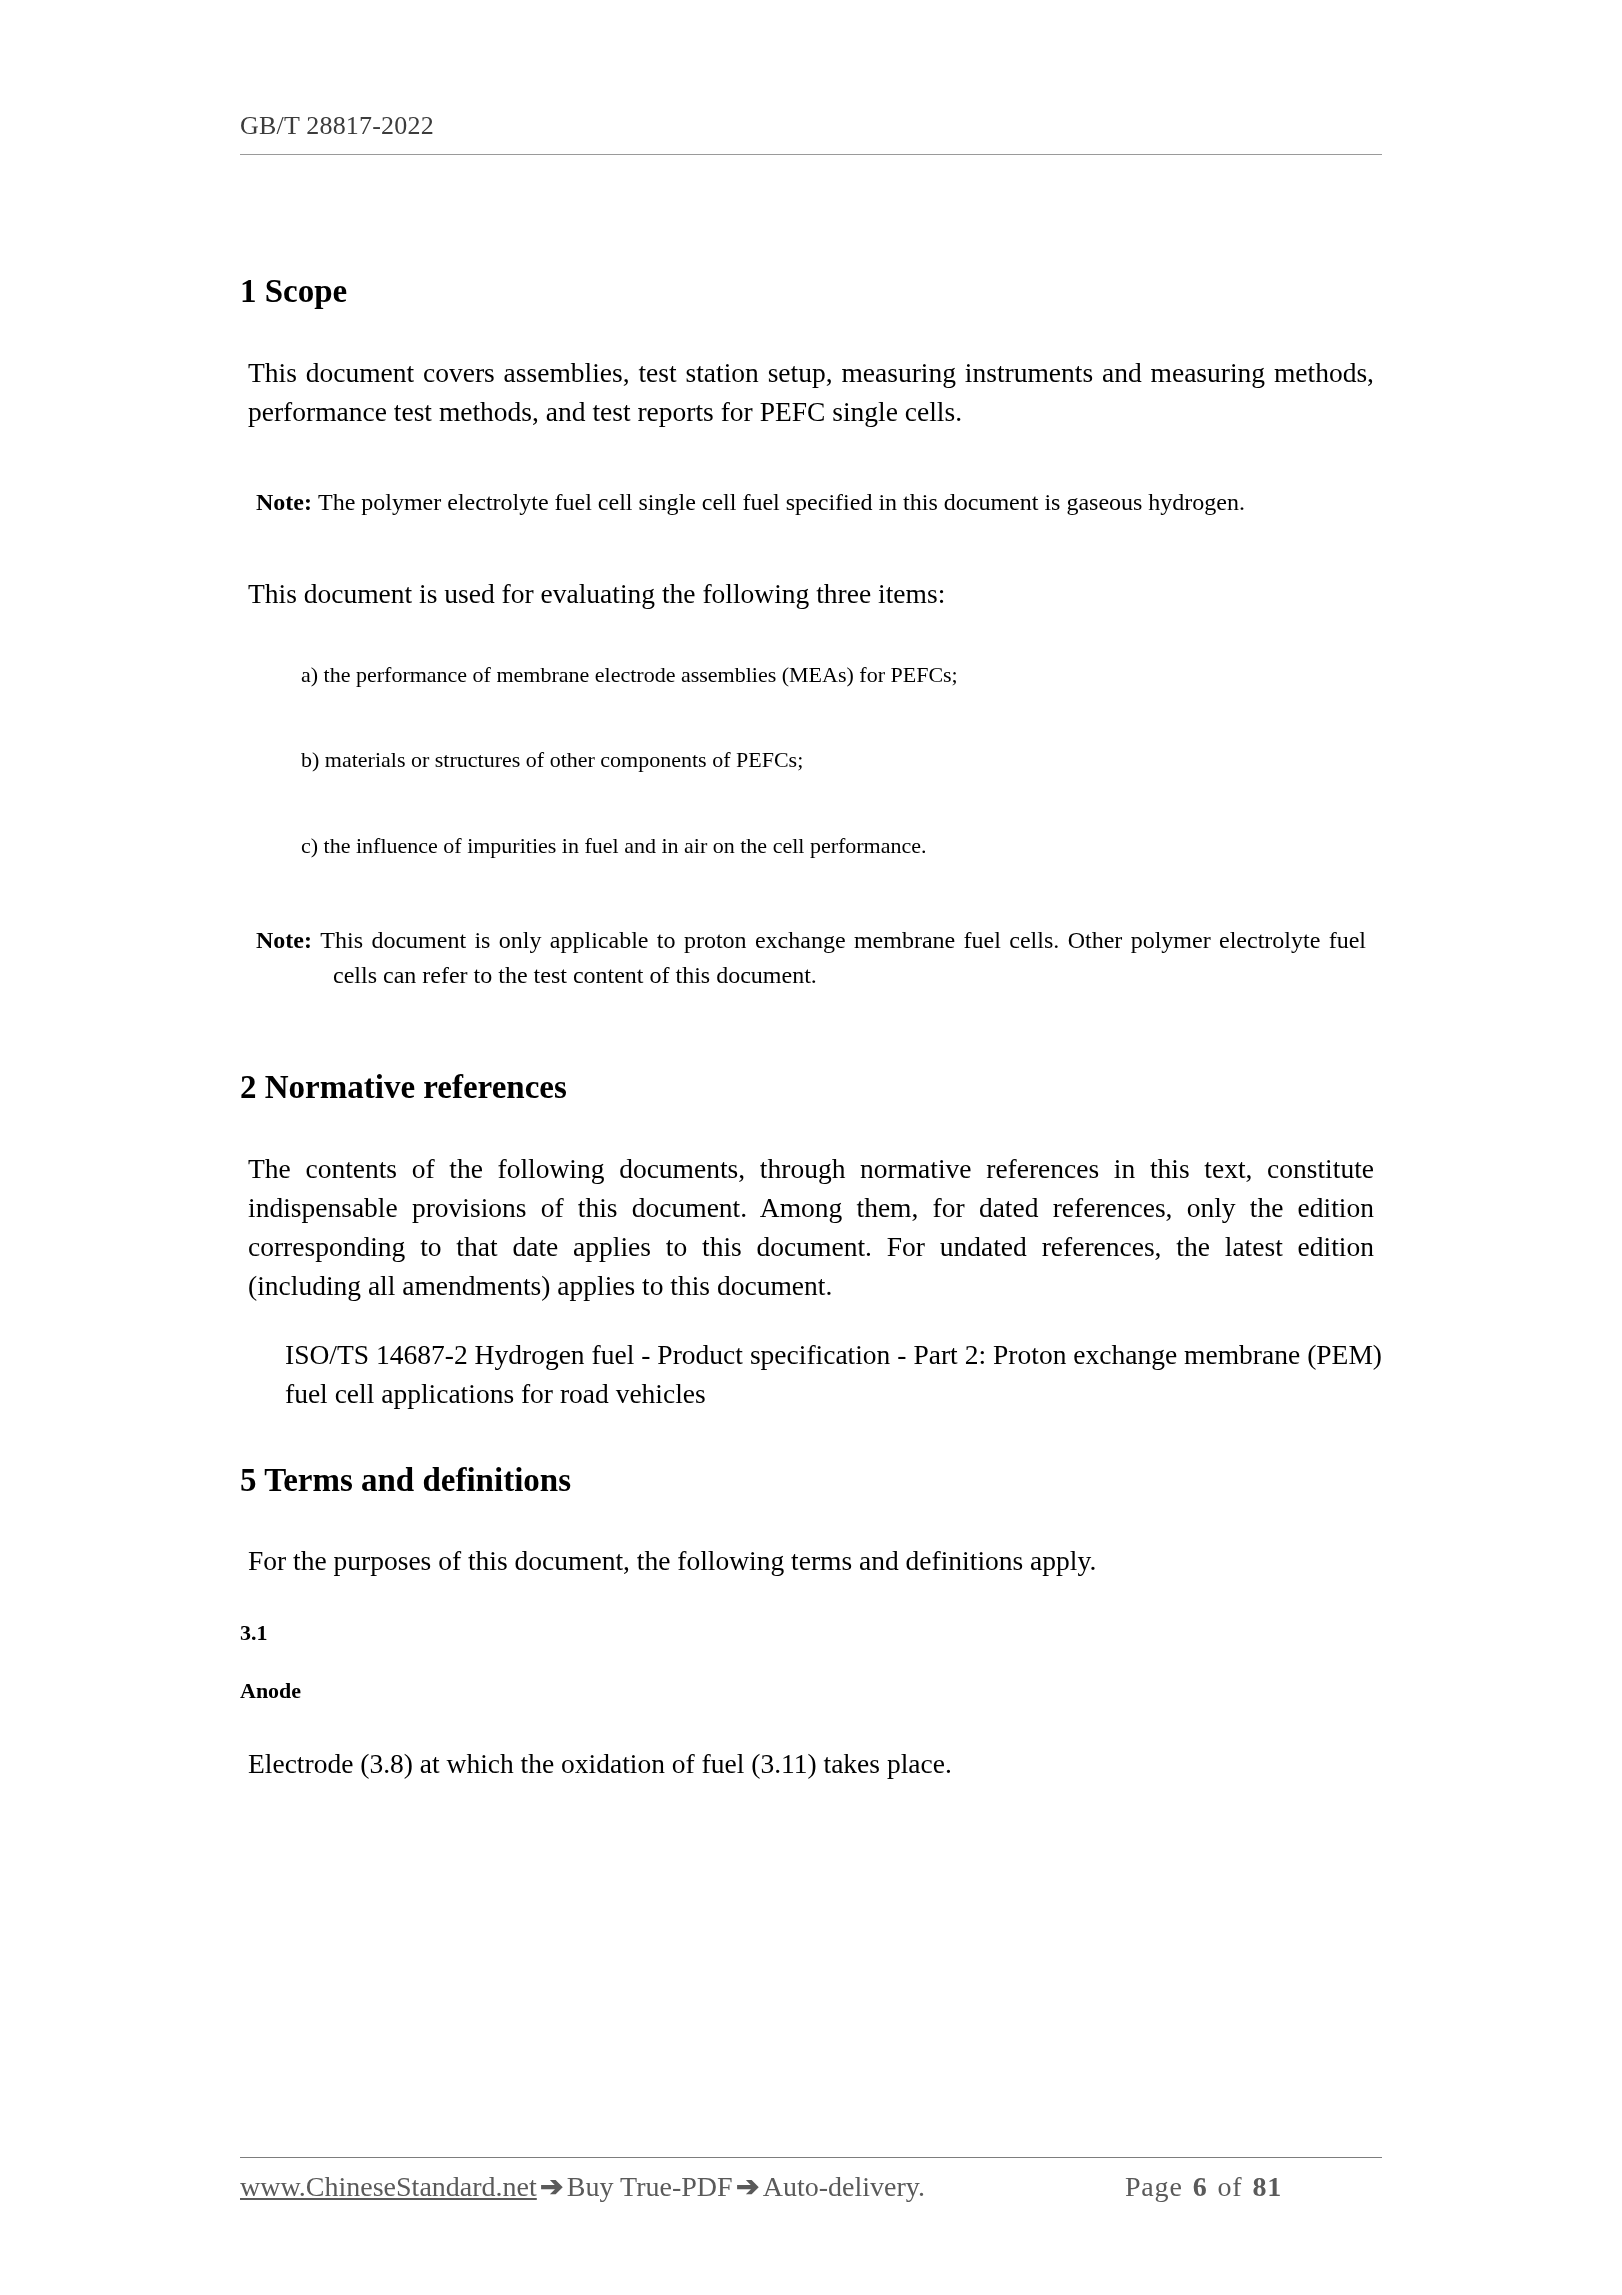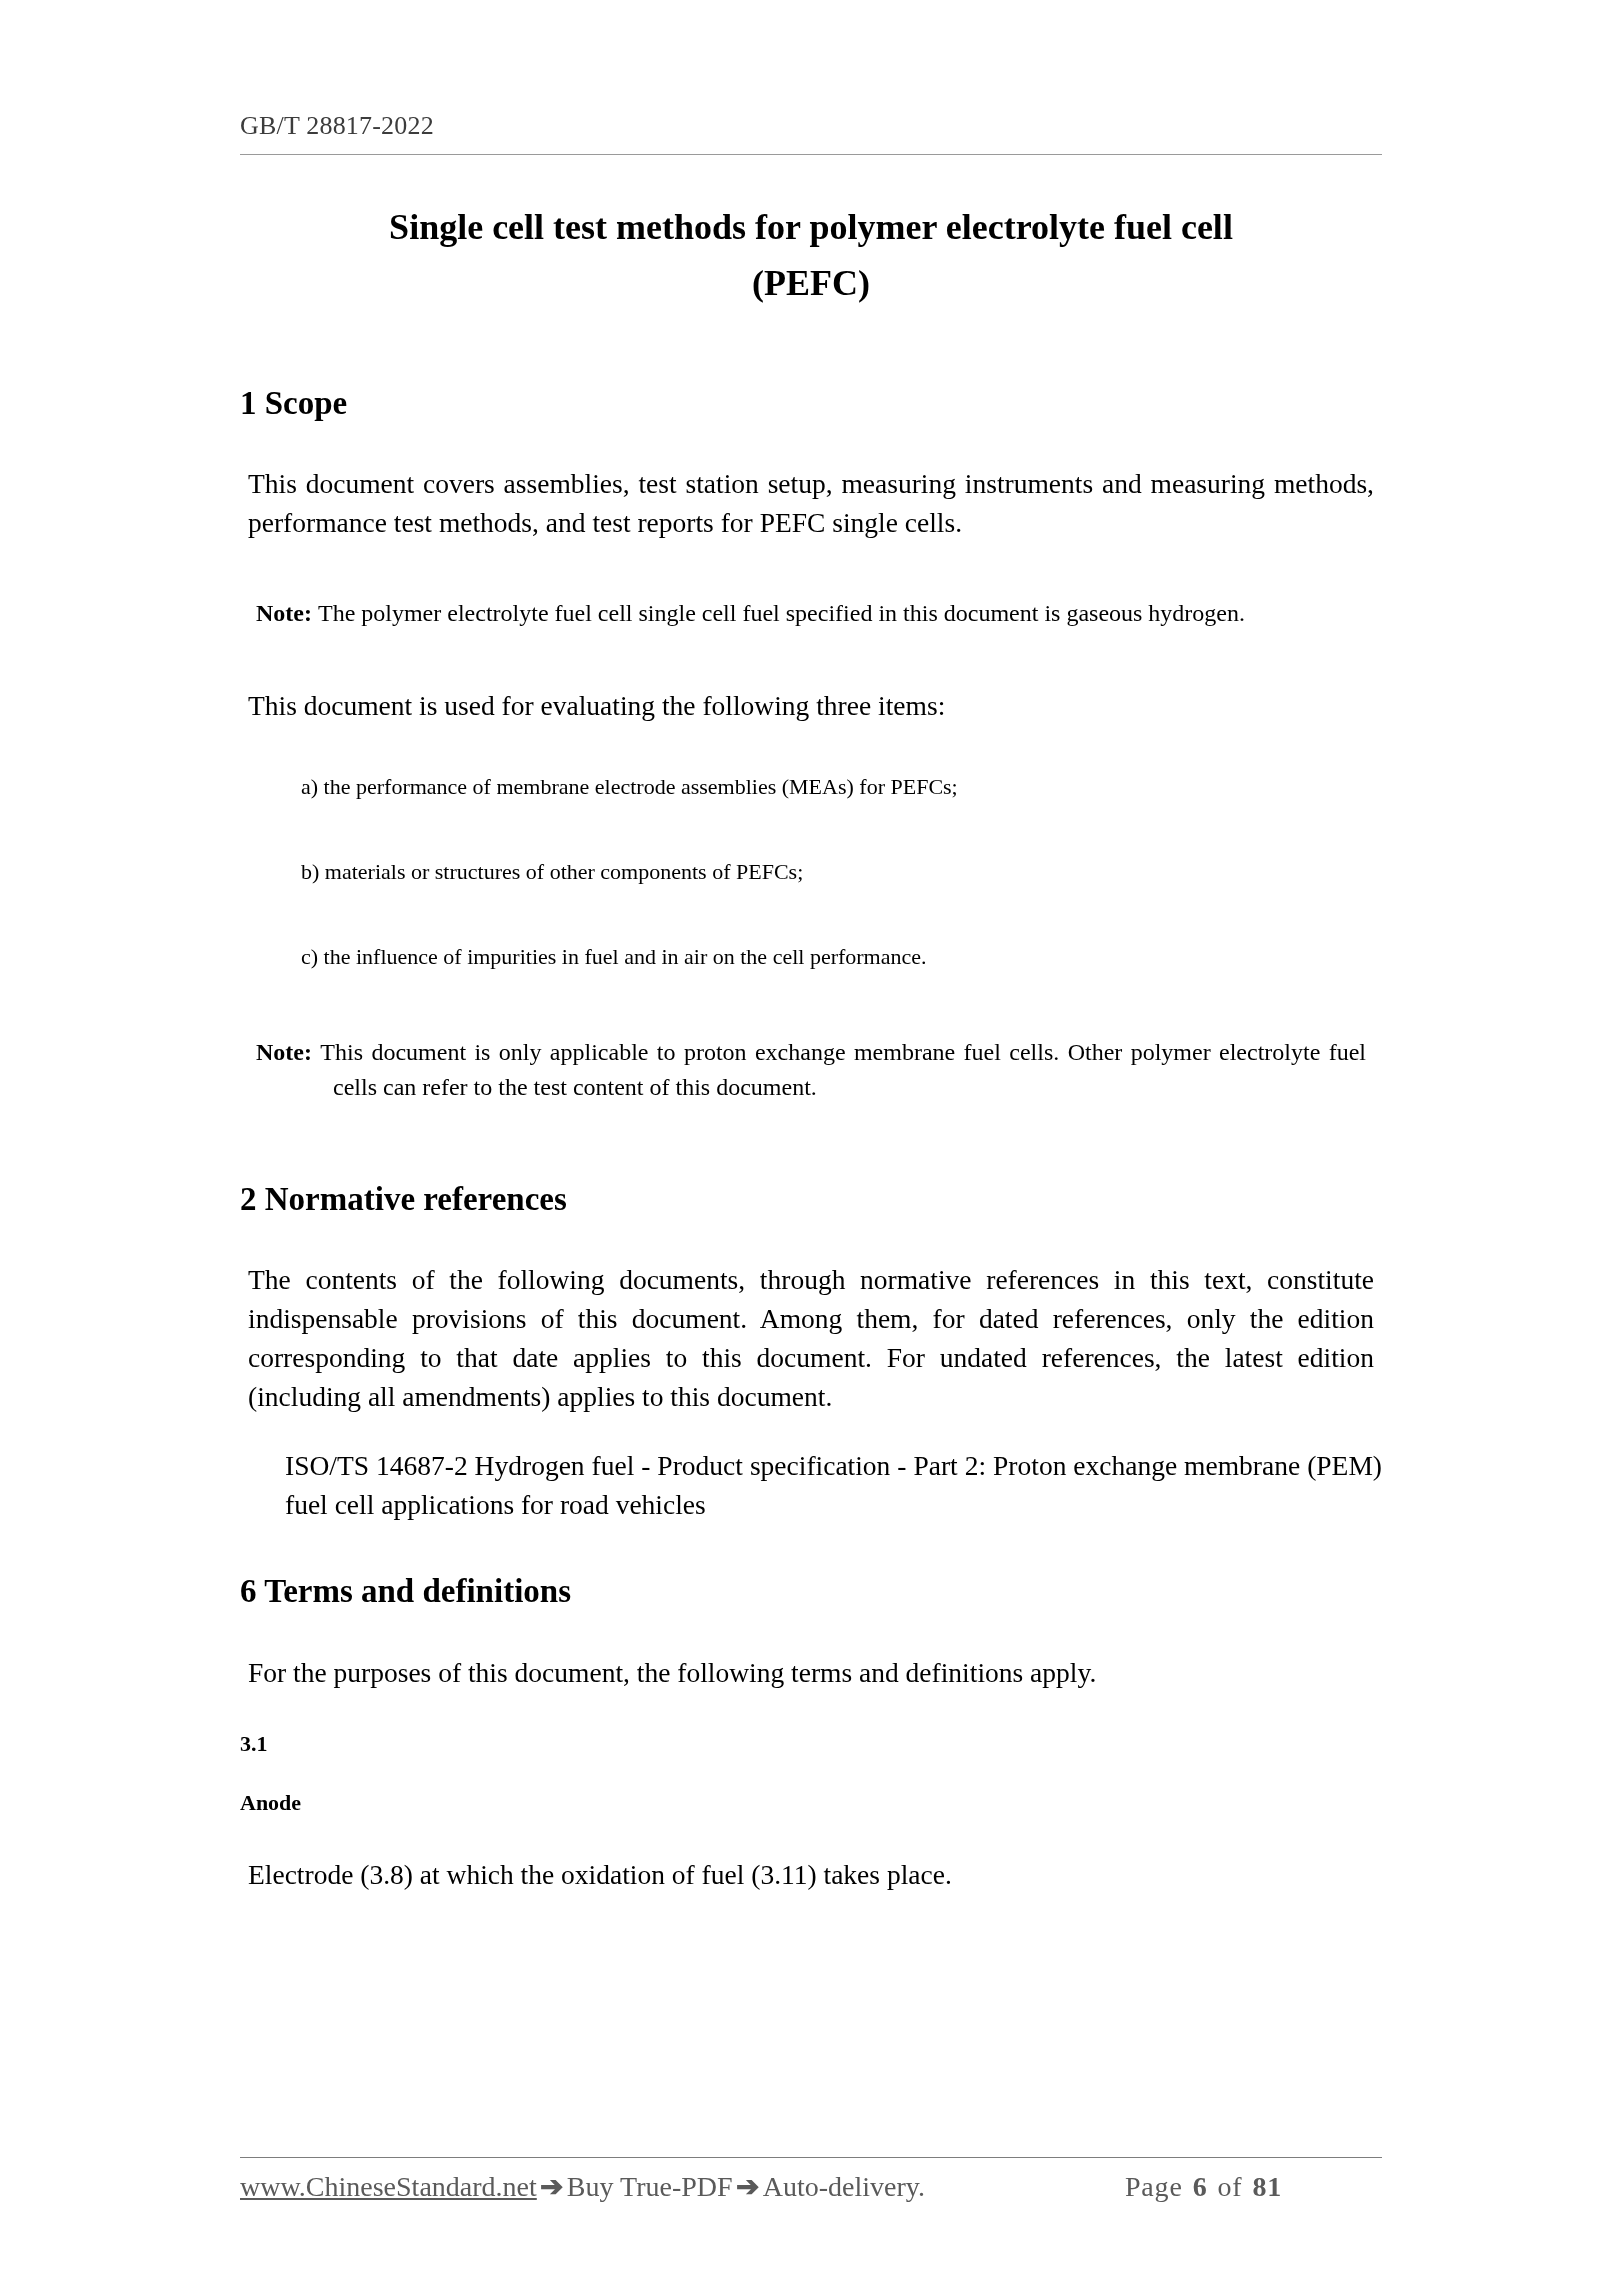--- a/index.html
+++ b/index.html
@@ -171,24 +171,20 @@
 
 <div class="page">
 
   <div class="page-header">
     <span class="hdr-text">GB/T 28817-2022</span>
     <div class="hdr-rule"></div>
   </div>
 
   <div class="content">
 
-    <h1 class="doc-title">
-      <span class="t-line">Single cell test methods for polymer electrolyte fuel cell</span>
-      <span class="t-line">(PEFC)</span>
-    </h1>
 
     <div class="sp-title-gap"></div>
 
     <h2 class="sec-head">1 Scope</h2>
 
     <div class="sp-after-h2"></div>
 
     <p class="body-para">This document covers assemblies, test station setup, measuring instruments and measuring methods, performance test methods, and test reports for PEFC single cells.</p>
 
     <div class="sp-md"></div>
@@ -226,21 +222,21 @@
     <div class="sp-after-h2"></div>
 
     <p class="body-para">The contents of the following documents, through normative references in this text, constitute indispensable provisions of this document. Among them, for dated references, only the edition corresponding to that date applies to this document. For undated references, the latest edition (including all amendments) applies to this document.</p>
 
     <div class="sp-sm"></div>
 
     <p class="ref-item">ISO/TS 14687-2 Hydrogen fuel - Product specification - Part 2: Proton exchange membrane (PEM) fuel cell applications for road vehicles</p>
 
     <div class="sp-lg"></div>
 
-    <h2 class="sec-head">6 Terms and definitions</h2>
+    <h2 class="sec-head">5 Terms and definitions</h2>
 
     <div class="sp-after-h2"></div>
 
     <p class="body-para no-justify">For the purposes of this document, the following terms and definitions apply.</p>
 
     <div class="sp-md"></div>
 
     <p class="term-num">3.1</p>
 
     <div class="sp-md"></div>

